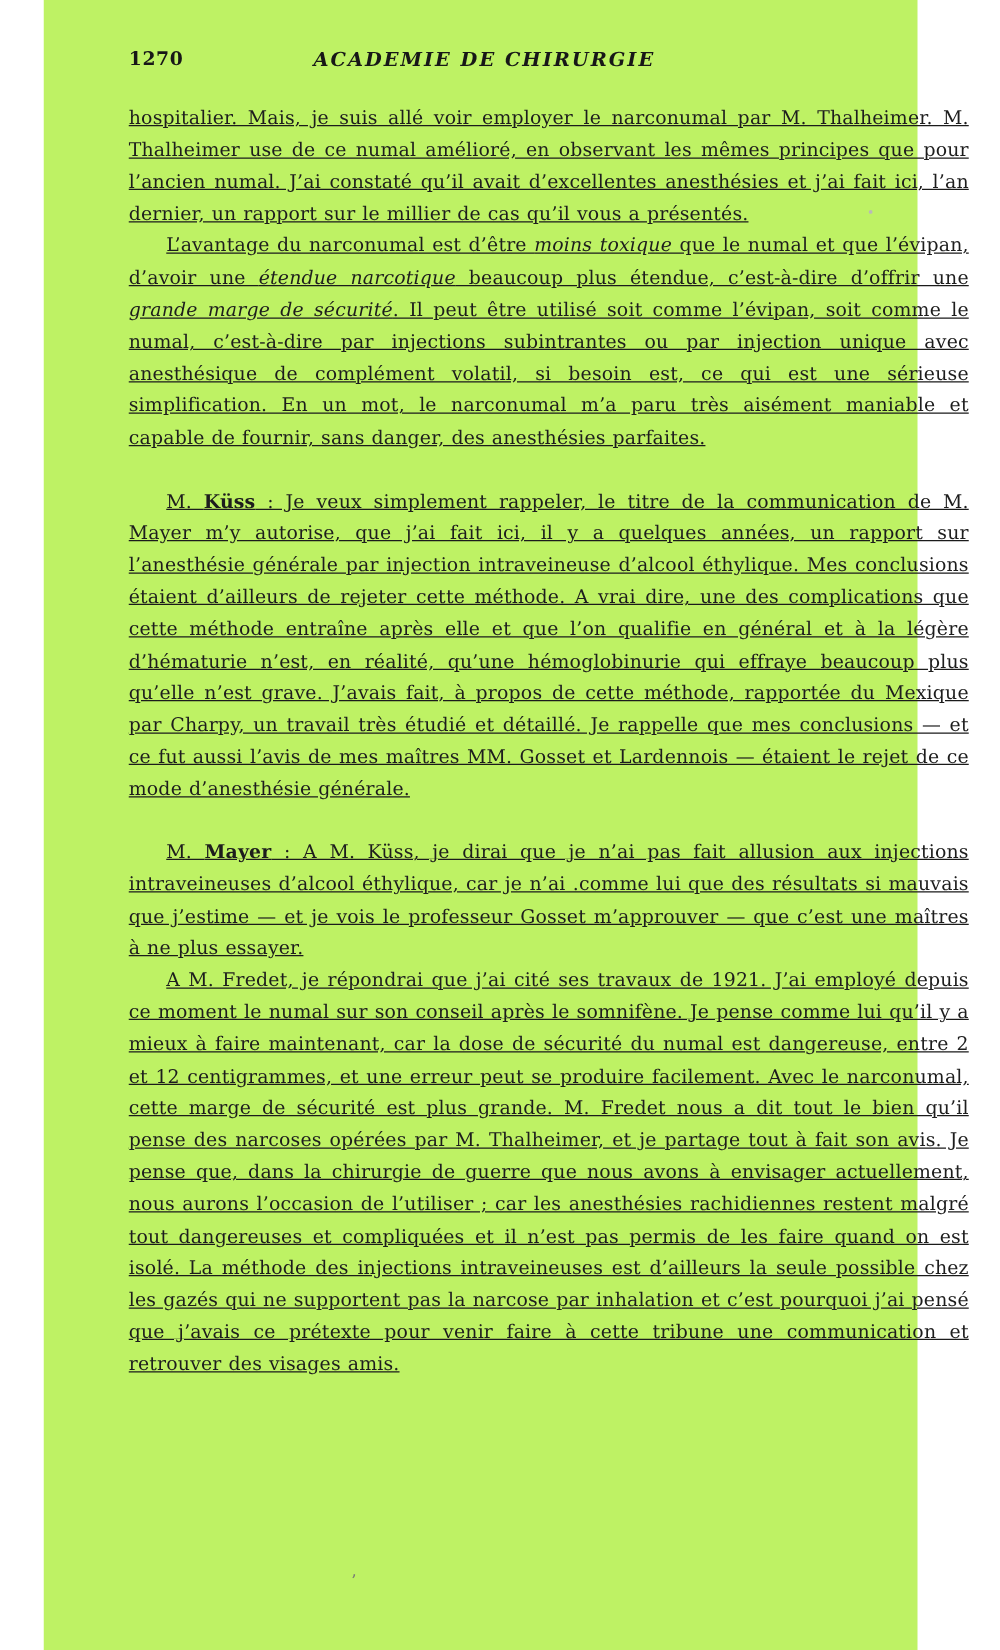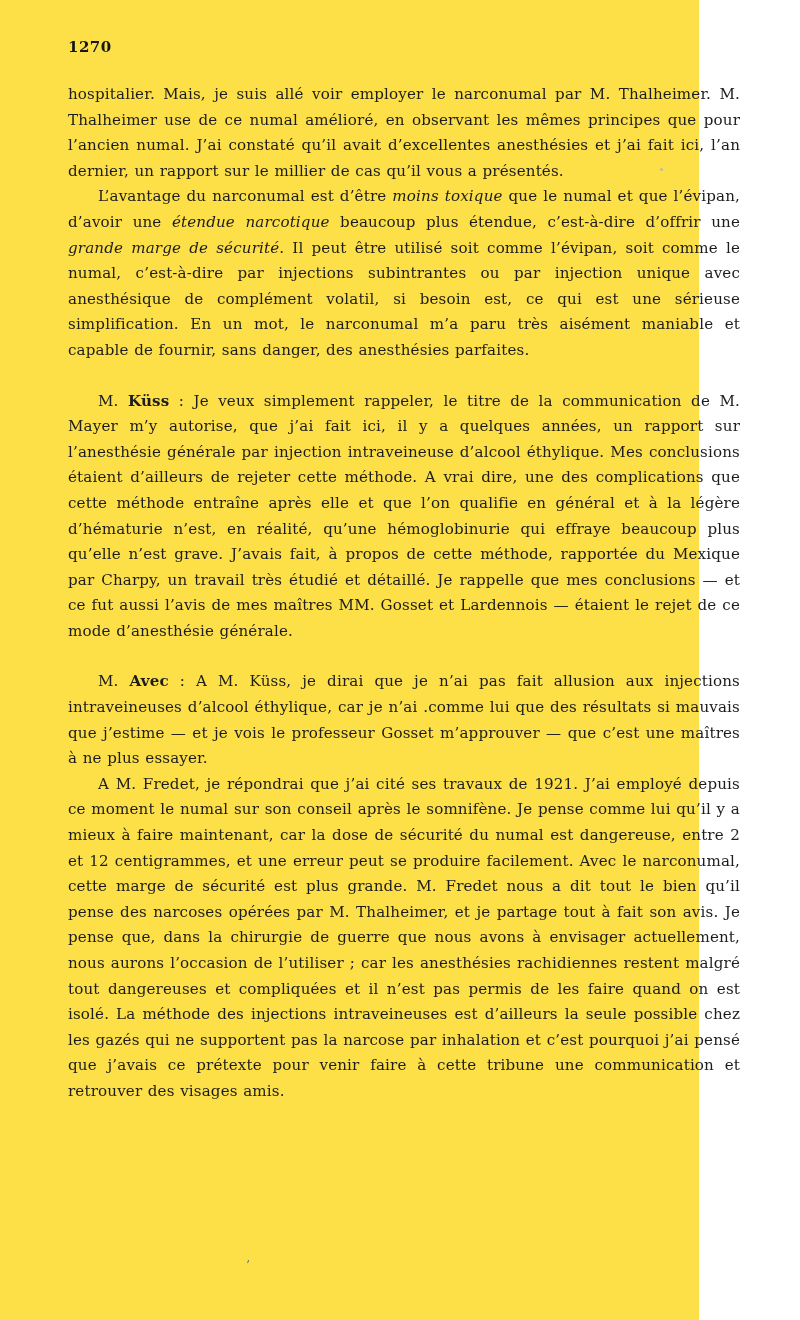--- a/index.html
+++ b/index.html
@@ -14,21 +14,22 @@
     color: #1b1b1b;
     position: relative;
     overflow: hidden;
   }
   .page {
     position: relative;
     width: 699px;
     height: 1320px;
     box-sizing: border-box;
     padding: 0;
-    background: #fde047;
+    background: #bef264;
+    margin-left: 35px;
   }
   .header {
     position: absolute;
     top: 38px;
     left: 68px;
     right: 62px;
     height: 22px;
   }
   .folio {
     position: absolute;
@@ -51,20 +52,21 @@
     font-weight: bold;
     font-size: 15.5px;
     letter-spacing: 1.6px;
     color: #171717;
   }
   .body-text {
     position: absolute;
     top: 82px;
     left: 68px;
     width: 672px;
+    text-decoration: underline;
   }
   p.para {
     margin: 0 0 0 0;
     text-align: justify;
     text-justify: inter-word;
     font-size: 15.1px;
     line-height: 25.6px;
     letter-spacing: 0.15px;
     word-spacing: 0.6px;
     color: #1d1d1d;
@@ -99,40 +101,41 @@
     border-radius: 50%;
   }
 </style>
 </head>
 <body>
 
 <div class="page">
 
   <div class="header">
     <div class="folio">1270</div>
+    <div class="running-title">ACADEMIE DE CHIRURGIE</div>
   </div>
 
   <div class="edge-mark"></div>
 
   <div class="body-text">
 
     <p class="para">
       <span>hospitalier. Mais, je suis allé voir employer le narconumal par M. Thalheimer. M. Thalheimer use de ce numal amélioré, en observant les mêmes principes que pour l’ancien numal. J’ai constaté qu’il avait d’excellentes anesthésies et j’ai fait ici, l’an dernier, un rapport sur le millier de cas qu’il vous a présentés.</span>
     </p>
 
     <p class="para indent">
       <span>L’avantage du narconumal est d’être </span><span class="italic">moins toxique</span><span> que le numal et que l’évipan, d’avoir une </span><span class="italic">étendue narcotique</span><span> beaucoup plus étendue, c’est-à-dire d’offrir une </span><span class="italic">grande marge de sécurité</span><span>. Il peut être utilisé soit comme l’évipan, soit comme le numal, c’est-à-dire par injections subintrantes ou par injection unique avec anesthésique de complément volatil, si besoin est, ce qui est une sérieuse simplification. En un mot, le narconumal m’a paru très aisément maniable et capable de fournir, sans danger, des anesthésies parfaites.</span>
     </p>
 
     <p class="para indent gap">
       <span>M. </span><span class="speaker">Küss</span><span> : Je veux simplement rappeler, le titre de la communication de M. Mayer m’y autorise, que j’ai fait ici, il y a quelques années, un rapport sur l’anesthésie générale par injection intraveineuse d’alcool éthylique. Mes conclusions étaient d’ailleurs de rejeter cette méthode. A vrai dire, une des complications que cette méthode entraîne après elle et que l’on qualifie en général et à la légère d’hématurie n’est, en réalité, qu’une hémoglobinurie qui effraye beaucoup plus qu’elle n’est grave. J’avais fait, à propos de cette méthode, rapportée du Mexique par Charpy, un travail très étudié et détaillé. Je rappelle que mes conclusions — et ce fut aussi l’avis de mes maîtres MM. Gosset et Lardennois — étaient le rejet de ce mode d’anesthésie générale.</span>
     </p>
 
     <p class="para indent gap">
-      <span>M. </span><span class="speaker">Avec</span><span> : A M. Küss, je dirai que je n’ai pas fait allusion aux injections intraveineuses d’alcool éthylique, car je n’ai .comme lui que des résultats si mauvais que j’estime — et je vois le professeur Gosset m’approuver — que c’est une maîtres à ne plus essayer.</span>
+      <span>M. </span><span class="speaker">Mayer</span><span> : A M. Küss, je dirai que je n’ai pas fait allusion aux injections intraveineuses d’alcool éthylique, car je n’ai .comme lui que des résultats si mauvais que j’estime — et je vois le professeur Gosset m’approuver — que c’est une maîtres à ne plus essayer.</span>
     </p>
 
     <p class="para indent">
       <span>A M. Fredet, je répondrai que j’ai cité ses travaux de 1921. J’ai employé depuis ce moment le numal sur son conseil après le somnifène. Je pense comme lui qu’il y a mieux à faire maintenant, car la dose de sécurité du numal est dangereuse, entre 2 et 12 centigrammes, et une erreur peut se produire facilement. Avec le narconumal, cette marge de sécurité est plus grande. M. Fredet nous a dit tout le bien qu’il pense des narcoses opérées par M. Thalheimer, et je partage tout à fait son avis. Je pense que, dans la chirurgie de guerre que nous avons à envisager actuellement, nous aurons l’occasion de l’utiliser ; car les anesthésies rachidiennes restent malgré tout dangereuses et compliquées et il n’est pas permis de les faire quand on est isolé. La méthode des injections intraveineuses est d’ailleurs la seule possible chez les gazés qui ne supportent pas la narcose par inhalation et c’est pourquoi j’ai pensé que j’avais ce prétexte pour venir faire à cette tribune une communication et retrouver des visages amis.</span>
     </p>
 
   </div>
 
   <div class="tick">’</div>
 

